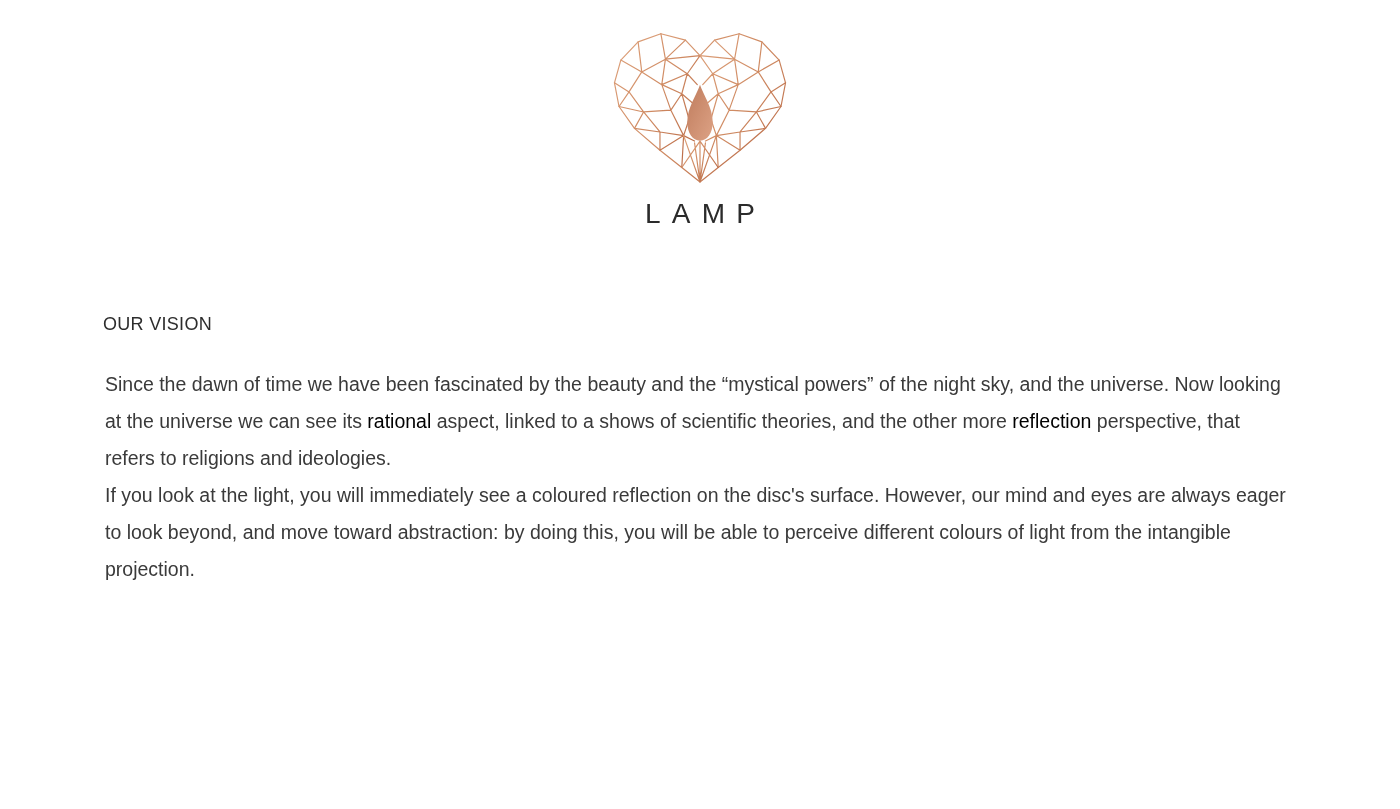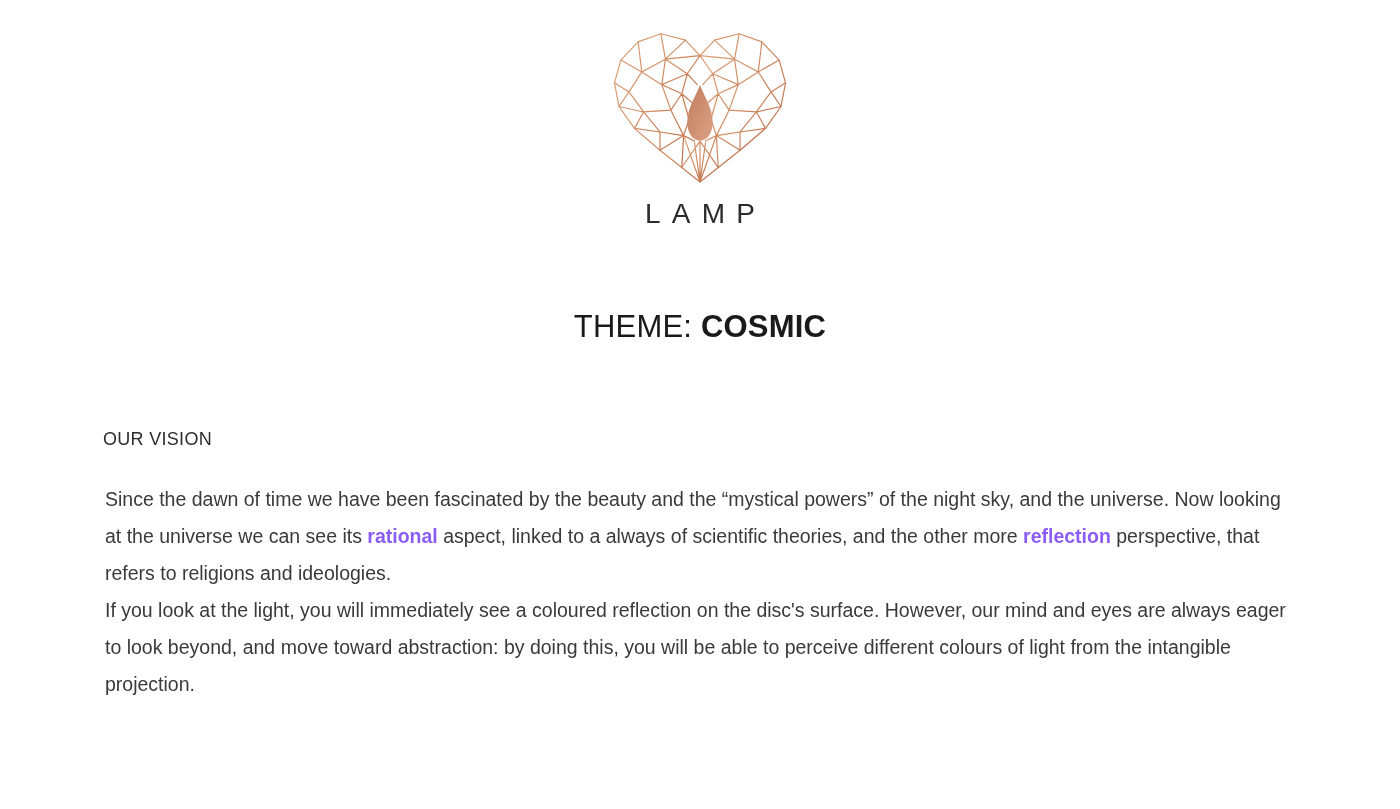--- a/index.html
+++ b/index.html
@@ -44,21 +44,21 @@
     letter-spacing: 0.3px;
   }
   .vision-body {
     margin: 31px 105px 0 105px;
     width: 1190px;
     font-size: 19.5px;
     line-height: 37px;
     color: #3a3a3a;
   }
   .vision-body p { margin: 0; padding: 0; }
-  .vision-body b { font-weight: 700; color: #8b5cf6; }
+  .vision-body b { font-weight: 400; color: #000000; }
 </style>
 </head>
 <body>
 
 <div class="page">
 
   <div class="header">
 
     <svg class="logo-svg" viewBox="0 0 200 172" aria-hidden="true">
       <defs>
@@ -84,22 +84,21 @@
 
         <path d="M100,30 L100,70" stroke-width="2.4"></path>
       </g>
 
       <path fill="url(#bulbfill)" stroke="none" d="M100,62 C97,72 86,87 86,103 C86,115 92,123.5 100,123.5 C108,123.5 114,115 114,103 C114,87 103,72 100,62 Z"></path>
     </svg>
 
     <div class="wordmark">LAMP</div>
   </div>
 
-  <div class="theme-heading"><span>THEME: </span><span class="theme-name">COSMIC</span></div>
 
   <div class="vision-heading">OUR VISION</div>
 
   <div class="vision-body">
-      <p><span>Since the dawn of time we have been fascinated by the beauty and the “mystical powers” of the night sky, and the universe. Now looking at the universe we can see its </span><b>rational</b><span> aspect, linked to a always of scientific theories, and the other more </span><b>reflection</b><span> perspective, that refers to religions and ideologies.</span></p>
+      <p><span>Since the dawn of time we have been fascinated by the beauty and the “mystical powers” of the night sky, and the universe. Now looking at the universe we can see its </span><b>rational</b><span> aspect, linked to a shows of scientific theories, and the other more </span><b>reflection</b><span> perspective, that refers to religions and ideologies.</span></p>
       <p><span>If you look at the light, you will immediately see a coloured reflection on the disc's surface. However, our mind and eyes are always eager to look beyond, and move toward abstraction: by doing this, you will be able to perceive different colours of light from the intangible projection.</span></p>
     </div>
 
 </div>
 
 </body></html>

